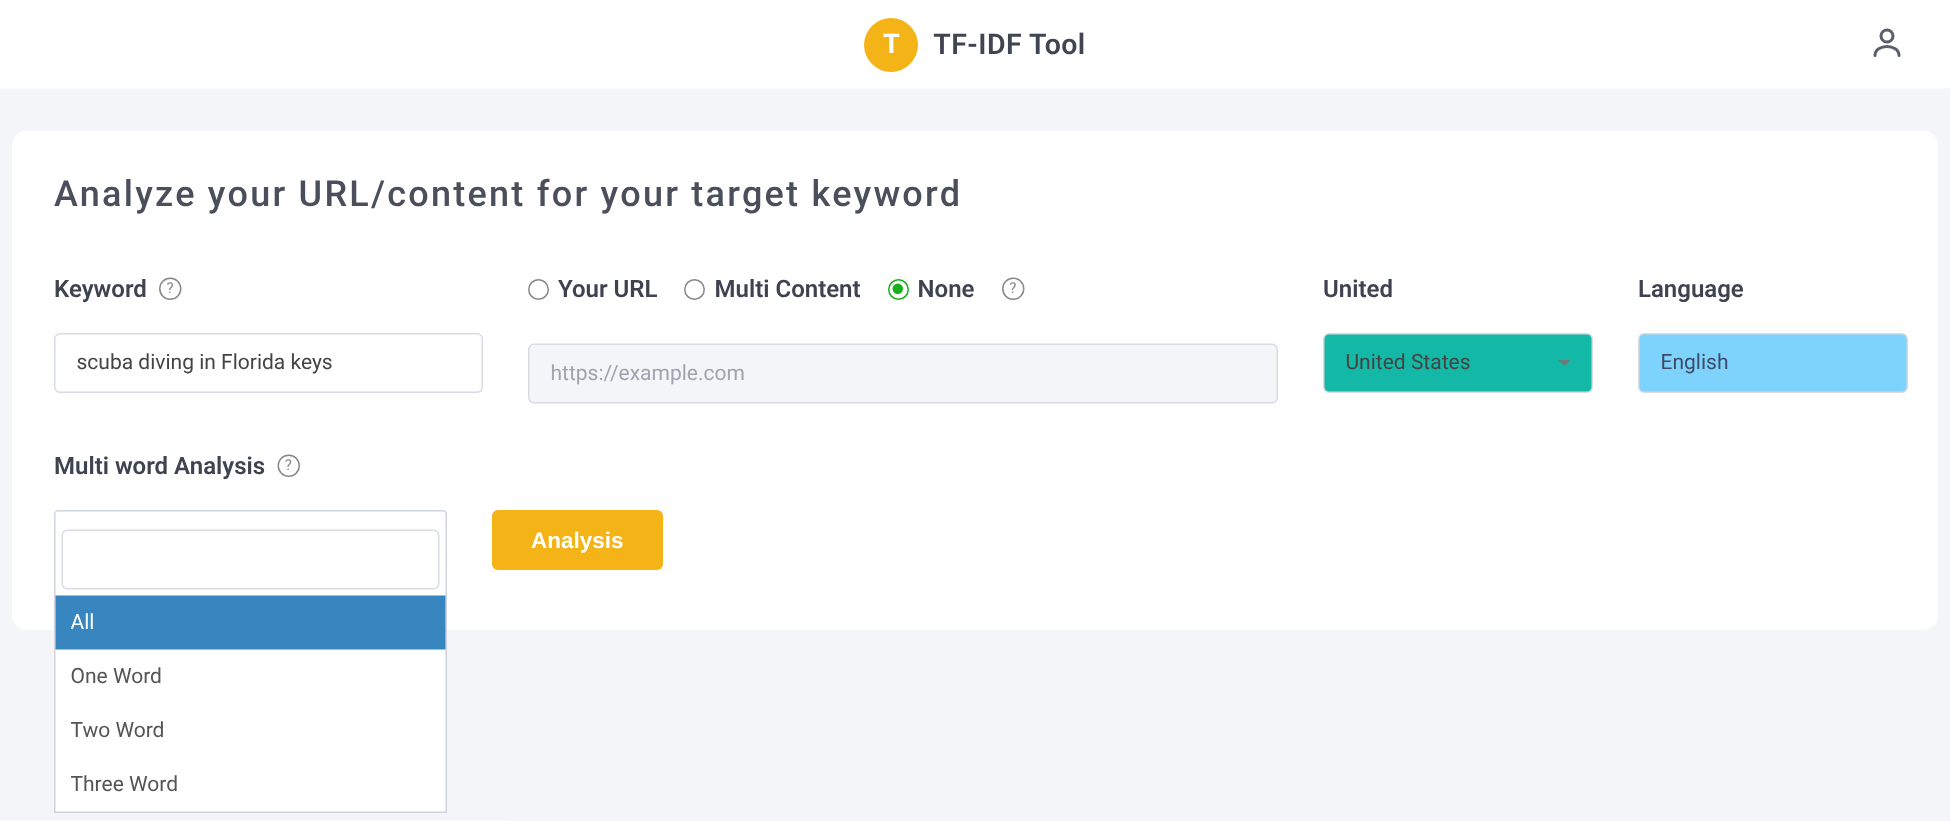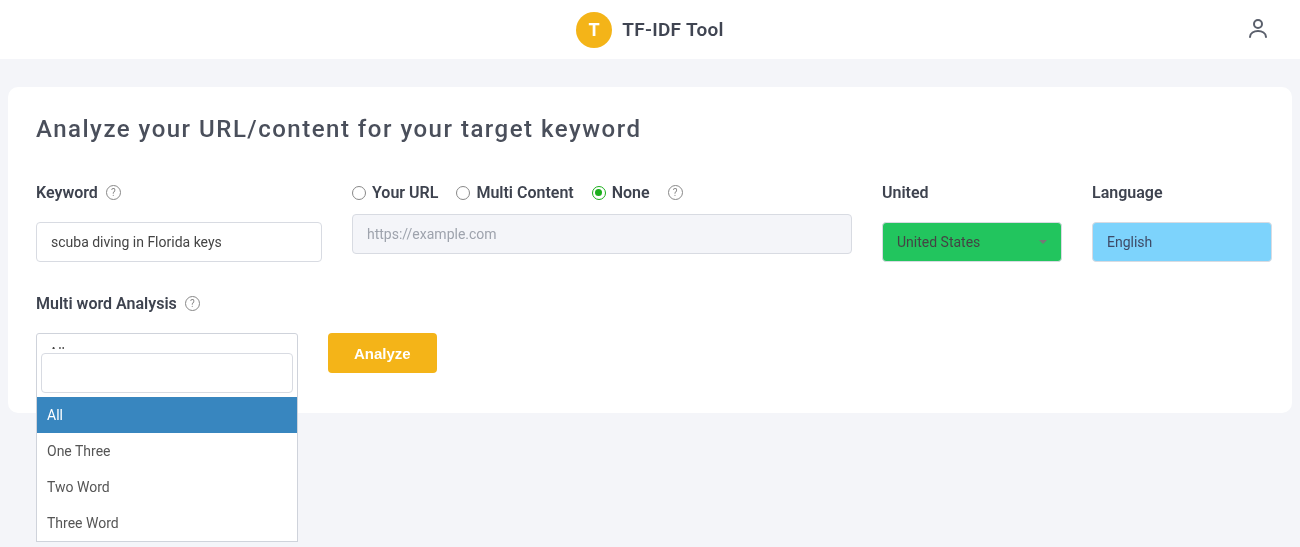--- a/index.html
+++ b/index.html
@@ -86,21 +86,21 @@
       align-items: center;
       justify-content: center;
       font-size: 10px;
       color: #888;
       font-weight: 400;
     }
     .radio-group {
       display: flex;
       align-items: center;
       gap: 18px;
-      margin-bottom: 12px;
+      margin-bottom: 27px;
       font-size: 16px;
       font-weight: 600;
       color: #3e434f;
     }
     .radio-item {
       display: flex;
       align-items: center;
       gap: 6px;
       cursor: pointer;
     }
@@ -144,21 +144,21 @@
       height: 40px;
       border: 1px solid #d8dbe2;
       border-radius: 4px;
       padding: 0 14px;
       font-size: 14px;
       color: #444;
       display: flex;
       align-items: center;
       justify-content: space-between;
       cursor: pointer;
-      background: #22c55e;
+      background: #14b8a6;
     }
     .select.disabled {
       background: #7dd3fc;
       color: #3e4a66;
     }
     .caret {
       width: 0; height: 0;
       border-left: 4px solid transparent;
       border-right: 4px solid transparent;
     }
@@ -313,27 +313,27 @@
       <div class="label-row">
         <span>Multi word Analysis</span>
         <span class="help-icon">?</span>
       </div>
       <div class="multi-select">
         <span>All</span>
         <span class="caret-up"></span>
       </div>
     </div>
 
-    <button class="analyze-btn">Analyze</button>
+    <button class="analyze-btn">Analysis</button>
   </div>
 </div>
 
 <div class="dropdown-panel">
   <div class="dropdown-search-wrap">
     <input type="text" class="dropdown-search" style="">
   </div>
   <div class="dropdown-list">
     <div class="dropdown-item selected">All</div>
-    <div class="dropdown-item">One Three</div>
+    <div class="dropdown-item">One Word</div>
     <div class="dropdown-item">Two Word</div>
     <div class="dropdown-item">Three Word</div>
   </div>
 </div>
 
 </body></html>

